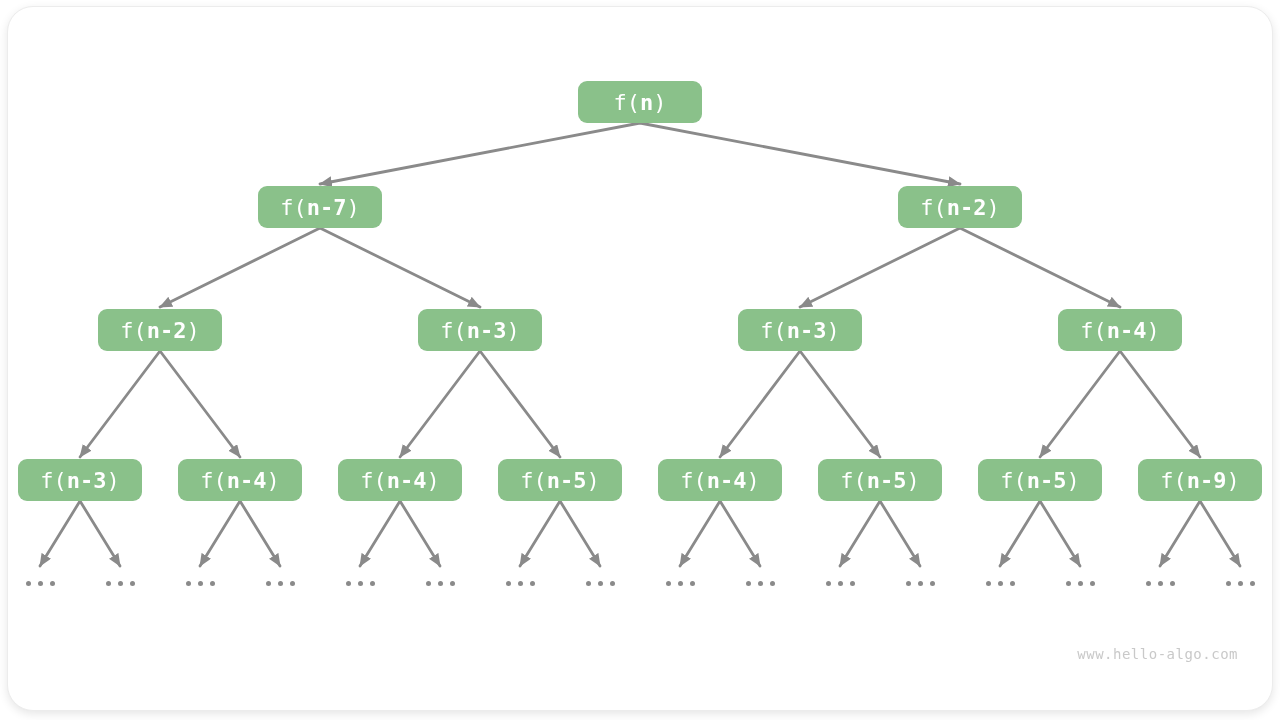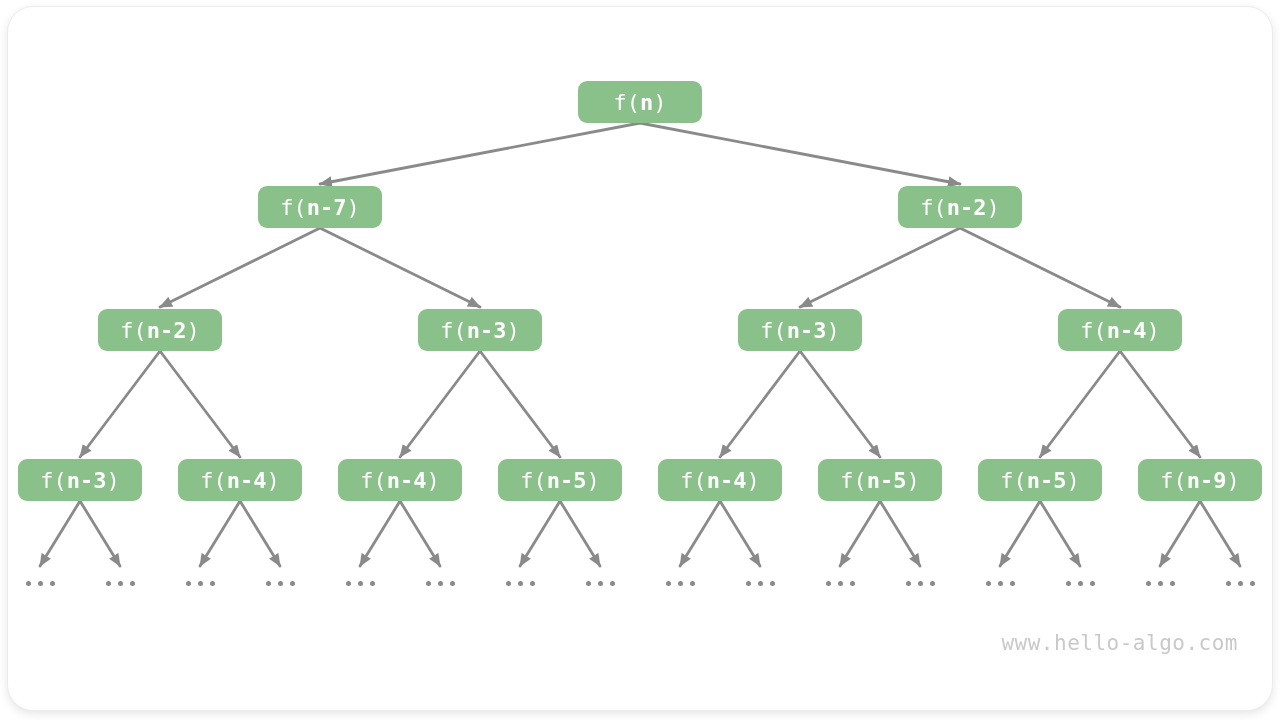--- a/index.html
+++ b/index.html
@@ -63,22 +63,22 @@
   }
   .ellipsis .dot {
     width: 5px;
     height: 5px;
     border-radius: 50%;
     background: var(--dot, #8a8a8a);
   }
   .watermark {
     position: absolute;
     right: 42px;
-    top: 631px;
-    font-size: 21px;
+    top: 646px;
+    font-size: 14px;
     color: var(--watermark, #c9c9c9);
     letter-spacing: 0.5px;
   }
 </style>
 </head>
 <body>
 
 <div class="stage">
   <div class="card"></div>
 

